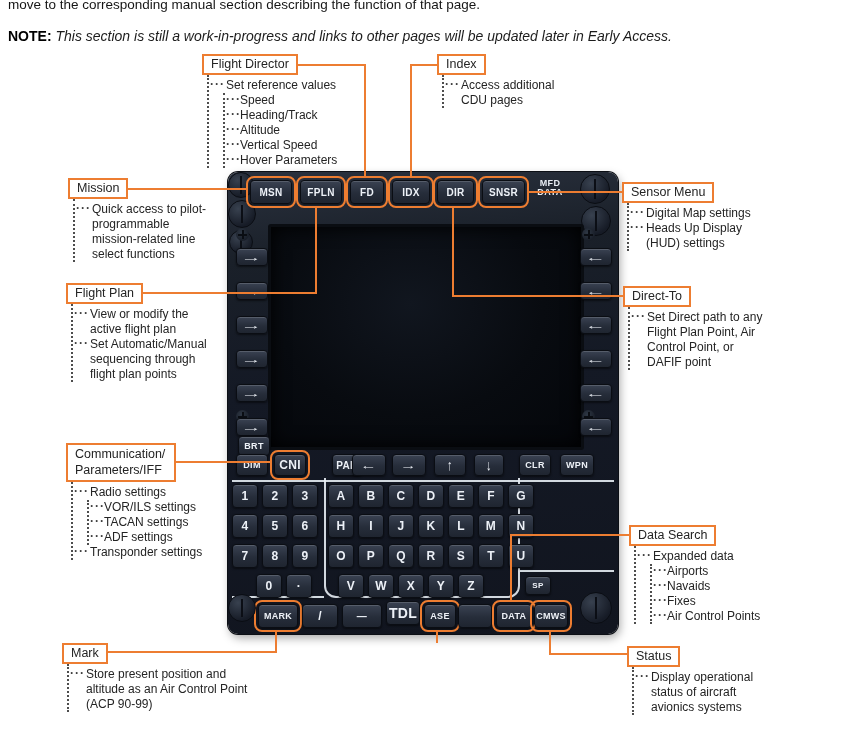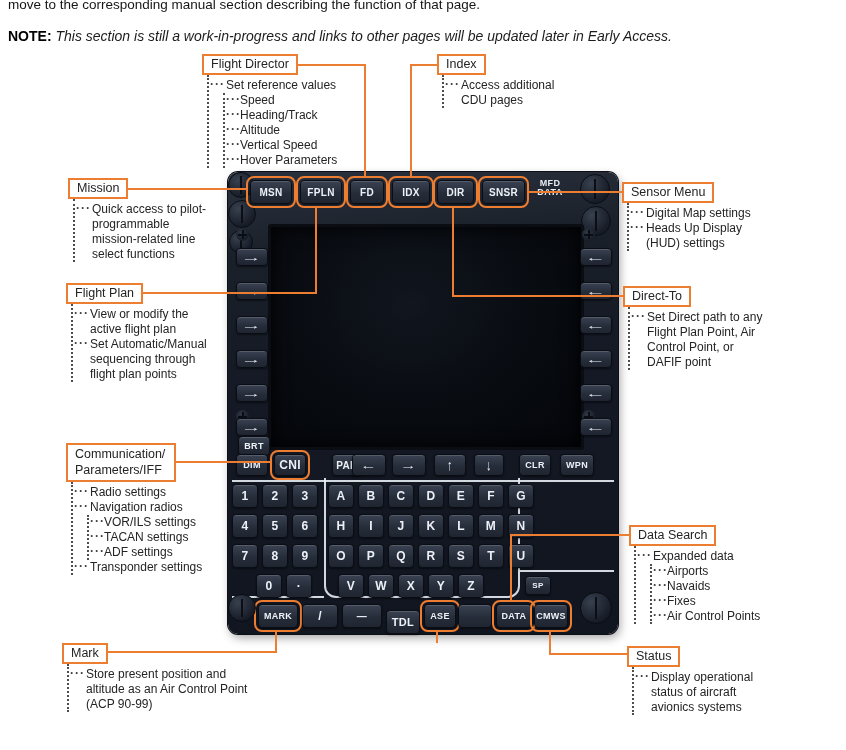--- a/index.html
+++ b/index.html
@@ -191,21 +191,21 @@
     <div class="key kb" style="left:110px;top:402px;width:24px;height:22px">V</div>
     <div class="key kb" style="left:140px;top:402px;width:24px;height:22px">W</div>
     <div class="key kb" style="left:170px;top:402px;width:24px;height:22px">X</div>
     <div class="key kb" style="left:200px;top:402px;width:24px;height:22px">Y</div>
     <div class="key kb" style="left:230px;top:402px;width:24px;height:22px">Z</div>
     <div class="key" style="left:297px;top:404px;width:24px;height:17px;font-size:8px">SP</div>
 
     <div class="key hl" style="left:30px;top:432px;width:38px;height:22px;font-size:9px">MARK</div>
     <div class="key kb" style="left:74px;top:432px;width:34px;height:22px">/</div>
     <div class="key" style="left:114px;top:432px;width:38px;height:22px">—</div>
-    <div class="key" style="left:158px;top:438px;width:32px;height:22px;font-size:11px">TDL</div>
+    <div class="key" style="left:158px;top:429px;width:32px;height:22px;font-size:14px">TDL</div>
     <div class="key hl" style="left:196px;top:432px;width:30px;height:22px;font-size:9px">ASE</div>
     <div class="key" style="left:230px;top:432px;width:32px;height:22px"></div>
     <div class="key hl" style="left:268px;top:432px;width:34px;height:22px;font-size:9px">DATA</div>
     <div class="key hl" style="left:306px;top:432px;width:32px;height:22px;font-size:9px">CMWS</div>
 
     <div class="knob" style="left:0;top:422px;width:26px;height:26px"></div>
     <div class="knob" style="left:352px;top:420px;width:30px;height:30px"></div>
   </div>
 
   <div class="conn" style="left:280px;top:64px;width:86px;height:2px"></div>
@@ -278,21 +278,20 @@
     </div>
   </div>
 
   <div class="callout" style="left:66px;top:443px">
     <div class="cbox center" style="width:92px">
       <span style="display:block">Communication/</span>
       <span style="display:block">Parameters/IFF</span>
     </div>
     <div class="citems" style="width:170px">
       <div class="ci">Radio settings</div>
-      <div class="ci">Navigation radios</div>
       <div class="csub">
         <div class="ci">VOR/ILS settings</div>
         <div class="ci">TACAN settings</div>
         <div class="ci">ADF settings</div>
       </div>
       <div class="ci">Transponder settings</div>
     </div>
   </div>
 
   <div class="callout" style="left:629px;top:525px">

